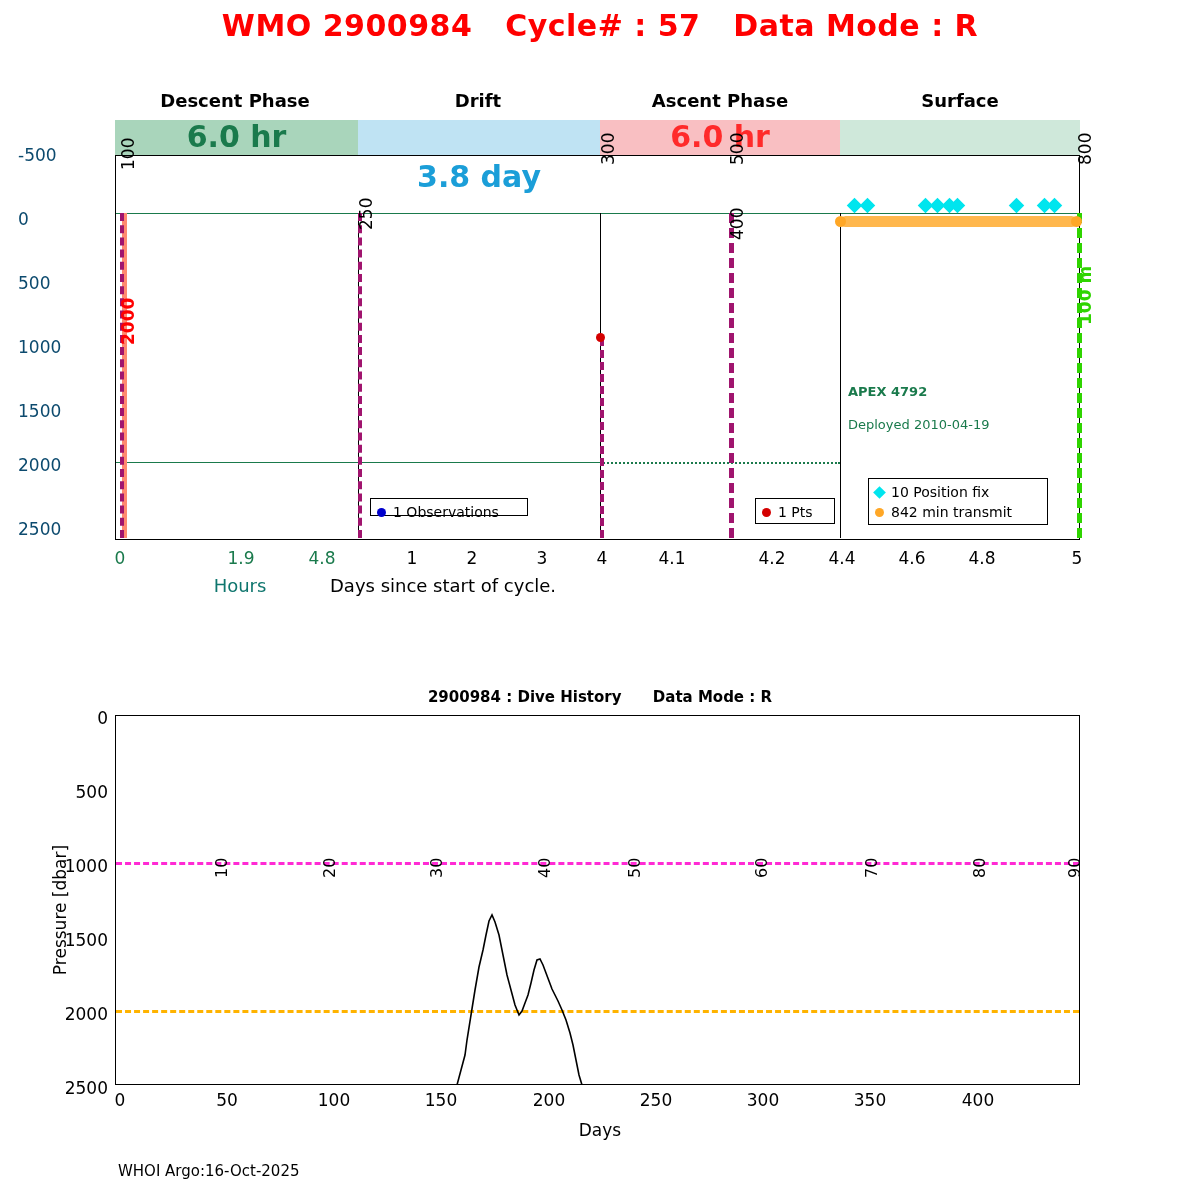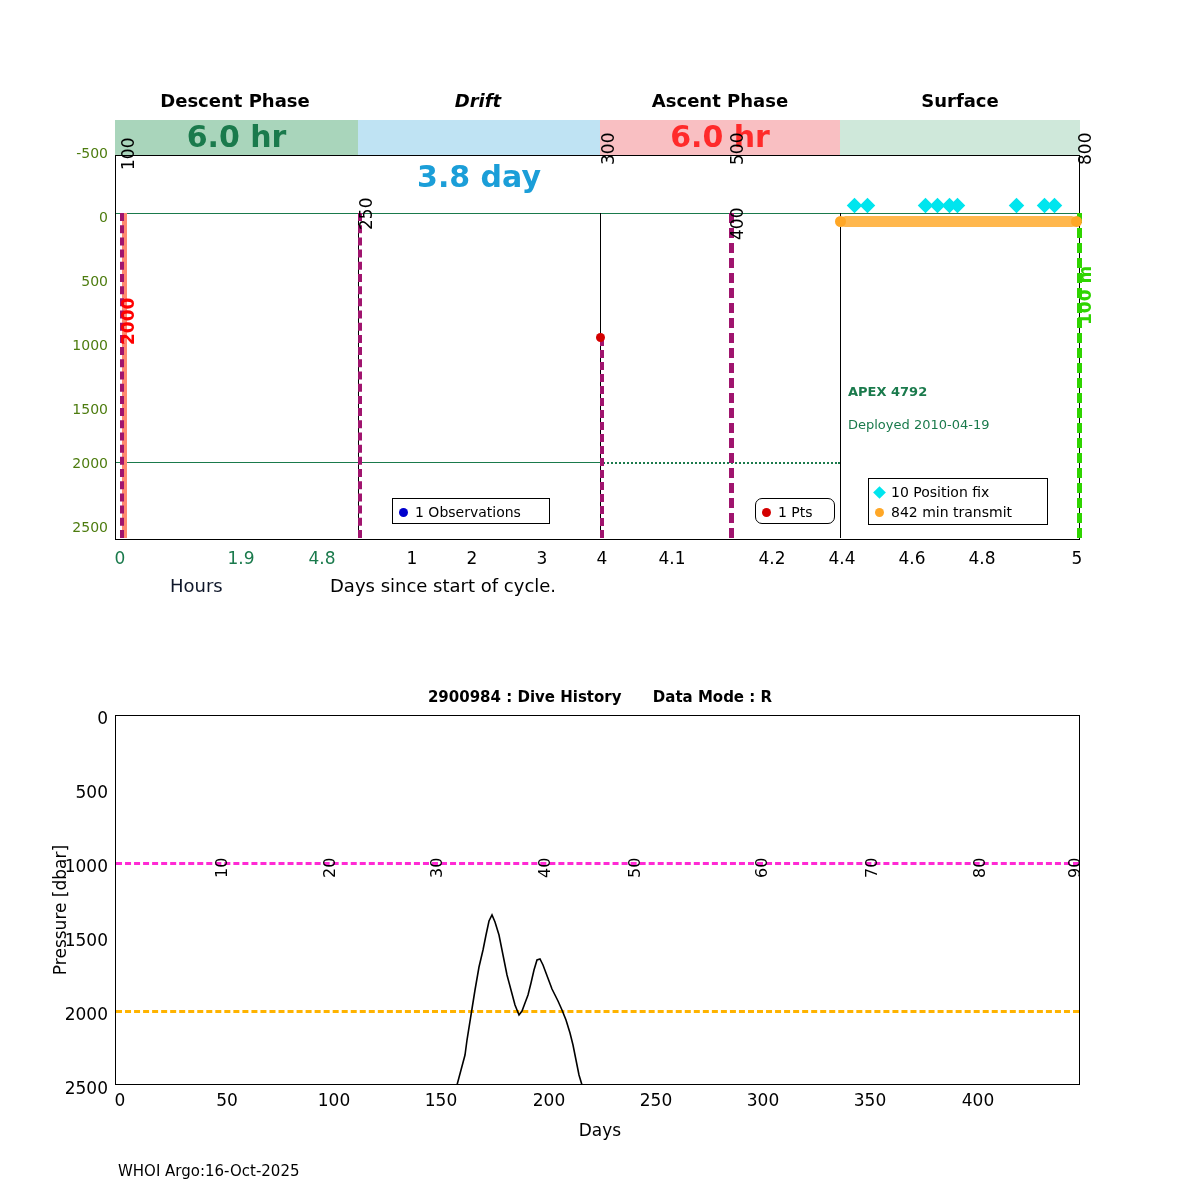--- a/index.html
+++ b/index.html
@@ -60,23 +60,22 @@
     position: absolute;
     top: 119px;
     text-align: center;
     font-size: 30px;
     font-weight: bold;
     line-height: 36px;
   }
   .yaxis-label {
     position: absolute;
     right: 1092px;
-    text-align: right;
-    font-size: 14px;
-    color: #4d7c0f;
+    font-size: 17px;
+    color: #0c4a6e;
     width: 90px;
   }
   .xaxis-tick-label {
     position: absolute;
     top: 548px;
     font-size: 17px;
     text-align: center;
     width: 60px;
   }
   .rot-label {
@@ -200,23 +199,23 @@
     left: 0;
     width: 1200px;
     text-align: center;
     font-size: 17px;
   }
   #hours-label {
     position: absolute;
     top: 575px;
     left: 170px;
     width: 140px;
-    text-align: left;
+    text-align: center;
     font-size: 18px;
-    color: #0f172a;
+    color: #0f766e;
   }
   #days-label {
     position: absolute;
     top: 575px;
     left: 330px;
     width: 300px;
     text-align: left;
     font-size: 18px;
     color: #000;
   }
@@ -226,25 +225,26 @@
     top: 1162px;
     font-size: 15px;
     color: #000;
   }
 </style>
 </head>
 <body>
 
 <div class="page">
 
+  <div id="main-title">WMO 2900984   Cycle# : 57   Data Mode : R</div>
 
   <div>
 
     <div class="phase-label" style="left:115px; width:240px;text-align:center;">Descent Phase</div>
-    <div class="phase-label" style="left:358px; width:240px;font-style:italic;">Drift</div>
+    <div class="phase-label" style="left:358px; width:240px;">Drift</div>
     <div class="phase-label" style="left:600px; width:240px;">Ascent Phase</div>
     <div class="phase-label" style="left:840px; width:240px;">Surface</div>
 
     <div class="phase-band" style="left:115px; width:243px; background:#a9d5bb;"></div>
     <div class="phase-band" style="left:358px; width:242px; background:#bfe3f3;"></div>
     <div class="phase-band" style="left:600px; width:240px; background:#f9bfc2;"></div>
     <div class="phase-band" style="left:840px; width:240px; background:#cfe8da;"></div>
 
     <div class="phase-value" style="left:115px; width:243px; color:#1a7a4c;">6.0 hr</div>
     <div class="phase-value" style="left:358px; width:242px; color:#1b9ed8;margin-top:40px;">3.8 day</div>
@@ -295,28 +295,28 @@
     <div class="marker-diamond" style="left:952px; top:200px;"></div>
     <div class="marker-diamond" style="left:1011px; top:200px;"></div>
     <div class="marker-diamond" style="left:1039px; top:200px;"></div>
     <div class="marker-diamond" style="left:1049px; top:200px;"></div>
 
     <div style="position:absolute; left:596px; top:333px; width:9px; height:9px; border-radius:50%; background:#d40000;"></div>
 
     <div class="annot" style="left:848px; top:384px; font-weight:bold;">APEX 4792</div>
     <div class="annot" style="left:848px; top:417px;">Deployed 2010-04-19</div>
 
-    <div class="legendbox" style="left:392px; top:498px; width:158px; height:26px;">
+    <div class="legendbox" style="left:370px; top:498px; width:158px; height:18px;">
       <div class="legend-row">
         <span class="dot" style="background:#0000cd;"></span>
         <span>1 Observations</span>
       </div>
     </div>
 
-    <div class="legendbox" style="left:755px; top:498px; width:80px; height:26px;border-radius:7px;">
+    <div class="legendbox" style="left:755px; top:498px; width:80px; height:26px;">
       <div class="legend-row">
         <span class="dot" style="background:#d40000;"></span>
         <span>1 Pts</span>
       </div>
     </div>
 
     <div class="legendbox" style="left:868px; top:478px; width:180px; height:47px;">
       <div class="legend-row">
         <span class="diamond"></span>
         <span>10 Position fix</span>

